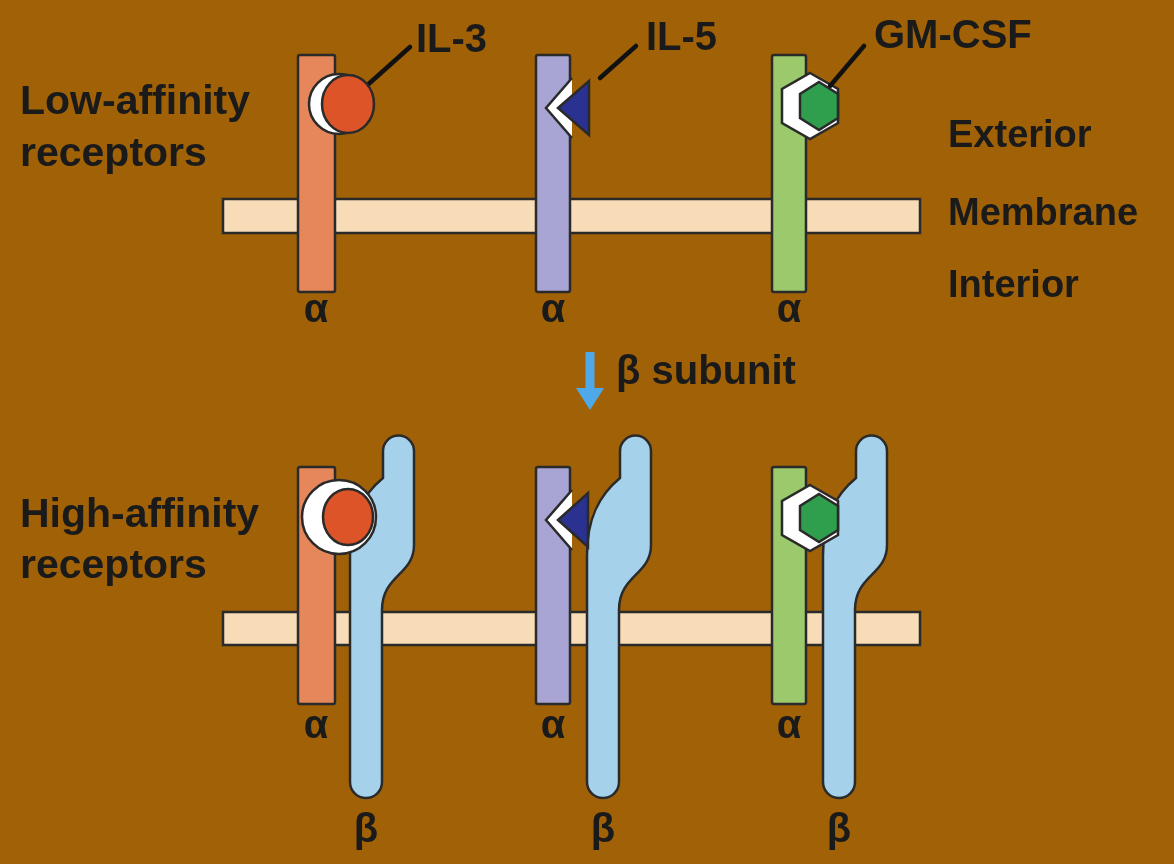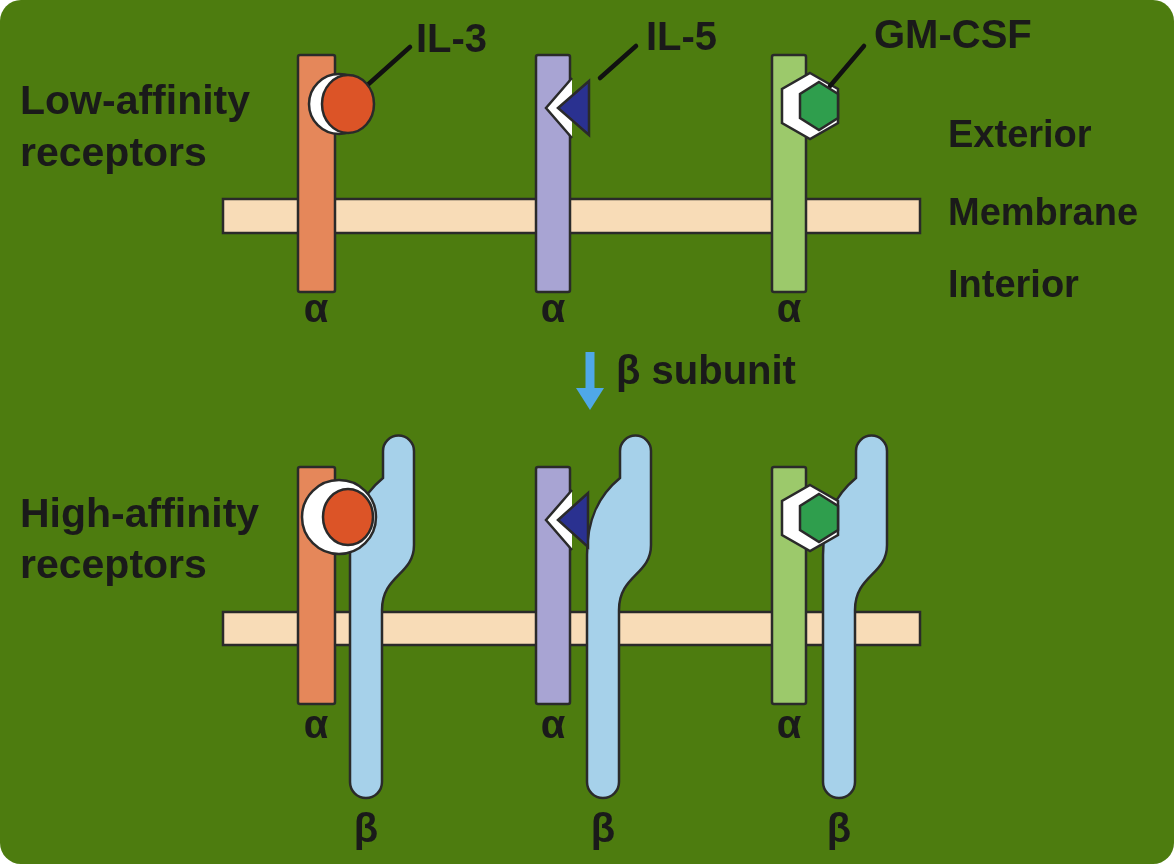--- a/index.html
+++ b/index.html
@@ -1,16 +1,16 @@
 <!DOCTYPE html>
 <html><head>
 <meta charset="utf-8">
 <style>
   html,body { margin:0; padding:0; background:#ffffff; }
-  .stage { width:1174px; height:864px; position:relative; background:#4d7c0f; overflow:hidden;border-radius:21px; }
+  .stage { width:1174px; height:864px; position:relative; background:#a16207; overflow:hidden; }
   svg { display:block; }
   .outlined { stroke:#2a2a2a; stroke-width:2.5; }
   .pointer  { stroke:#111111; stroke-width:4.5; stroke-linecap:round; }
   .lbl { font-family:"Liberation Sans","DejaVu Sans",sans-serif; font-weight:bold; fill:#1a1a1a; }
   .s41 { font-size:41px; }
   .s40 { font-size:40px; }
   .s38 { font-size:38px; }
   .greek { font-size:40px; }
   .mid { text-anchor:middle; }
   .arrow-shaft { stroke-width:9; fill:none; }

